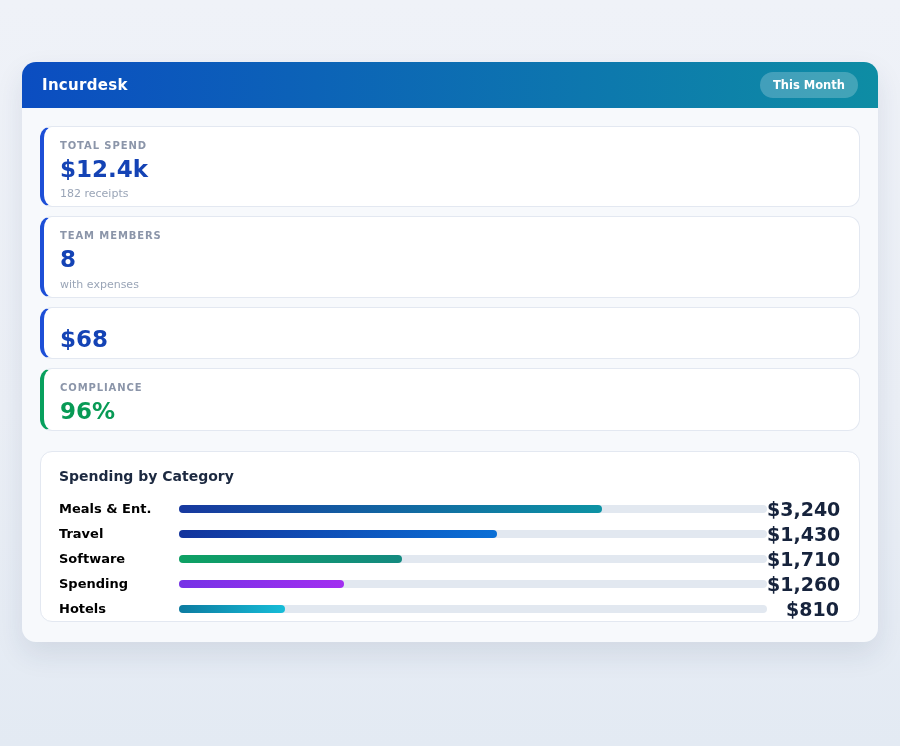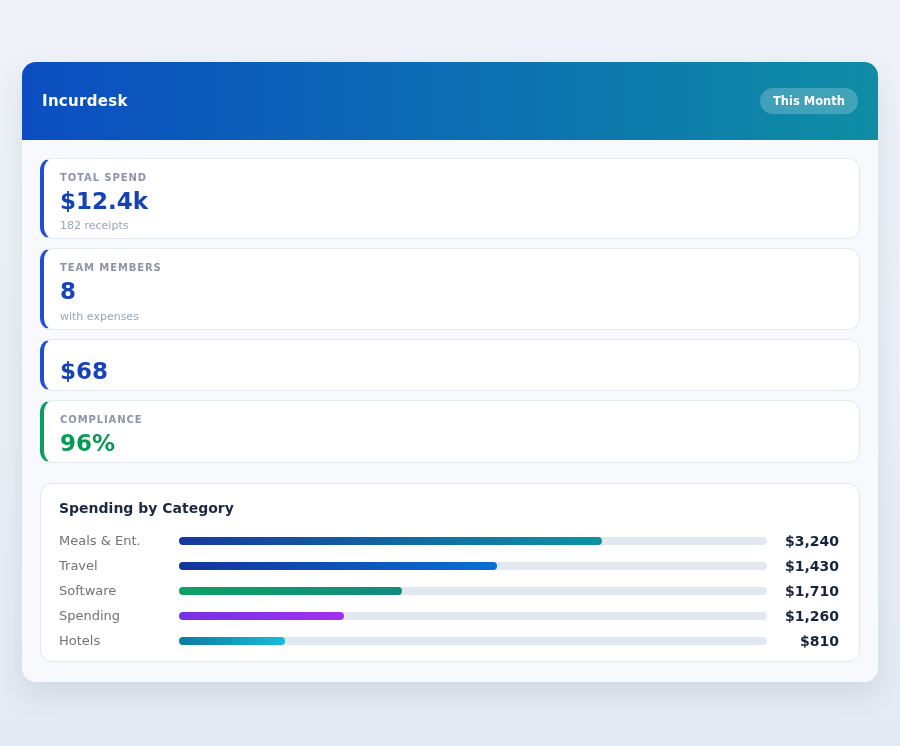--- a/index.html
+++ b/index.html
@@ -13,21 +13,21 @@
   .app-card {
     position: absolute; left: 22px; top: 62px; width: 856px;
     background: #f7f9fc;
     border-radius: 14px;
     box-shadow: 0 12px 28px rgba(30,50,90,0.10);
   }
   .app-header {
     height: 46px;
     border-radius: 14px 14px 0 0;
     display: flex; align-items: center; justify-content: space-between;
-    padding: 16px 20px;
+    padding: 0 20px;
   }
   .app-title { color: #ffffff; font-weight: bold; font-size: 15px; letter-spacing: 0.3px; }
   .period-badge {
     background: rgba(255,255,255,0.22);
     color: #ffffff; font-weight: bold; font-size: 11.5px;
     padding: 6px 13px; border-radius: 999px; cursor: pointer;
   }
   .card-body { padding: 18px 18px 20px; }
   .stat-card {
     background: #ffffff;
@@ -41,28 +41,28 @@
     font-size: 10px; font-weight: bold; color: #8b95a9;
     letter-spacing: 0.9px; text-transform: uppercase;
   }
   .stat-value { font-size: 23px; font-weight: bold; margin-top: 6px; line-height: 1.1; }
   .stat-sub { font-size: 11px; color: #9aa5b7; margin-top: 5px; }
   .spend-card {
     margin-top: 20px;
     background: #ffffff;
     border: 1px solid #e3e8f1;
     border-radius: 12px;
-    padding: 16px 20px 8px 18px;
+    padding: 16px 20px 0 18px;
   }
   .section-title { font-size: 14px; font-weight: bold; color: #1c2940; margin-bottom: 12px; }
   .cat-row { display: flex; align-items: center; height: 25px; }
-  .cat-label { width: 120px; font-size: 13px; color: #737373; flex: none; }
+  .cat-label { width: 120px; font-size: 13px; color: #000000; flex: none; font-weight: bold; }
   .cat-track { flex: 1; height: 8px; border-radius: 4px; background: #e2e8f0; position: relative; }
   .cat-fill { height: 8px; border-radius: 4px; position: absolute; left: 0; top: 0; }
-  .cat-value { width: 72px; text-align: right; font-size: 14px; font-weight: bold; color: #16233c; flex: none; }
+  .cat-value { width: 72px; text-align: right; font-size: 19px; font-weight: bold; color: #16233c; flex: none; }
 </style>
 </head>
 <body>
 
 <div class="app-card">
   <div class="app-header" style="background: linear-gradient(90deg, rgb(11, 77, 193), rgb(14, 141, 164));">
     <span class="app-title">Incurdesk</span>
     <span class="period-badge">This Month</span>
   </div>
 

